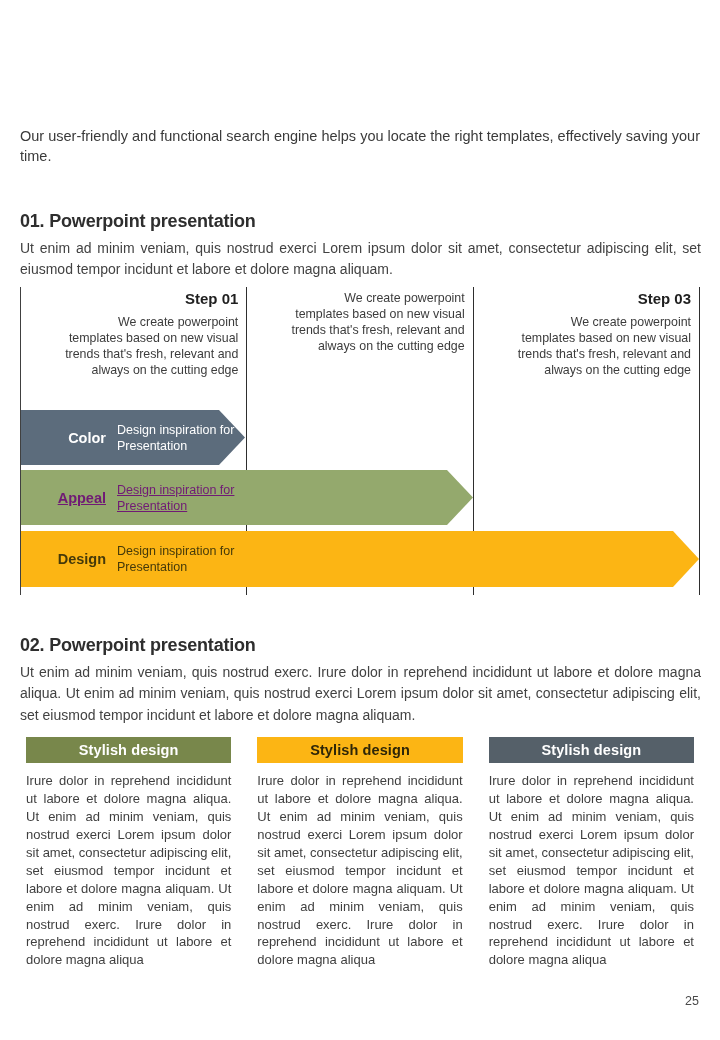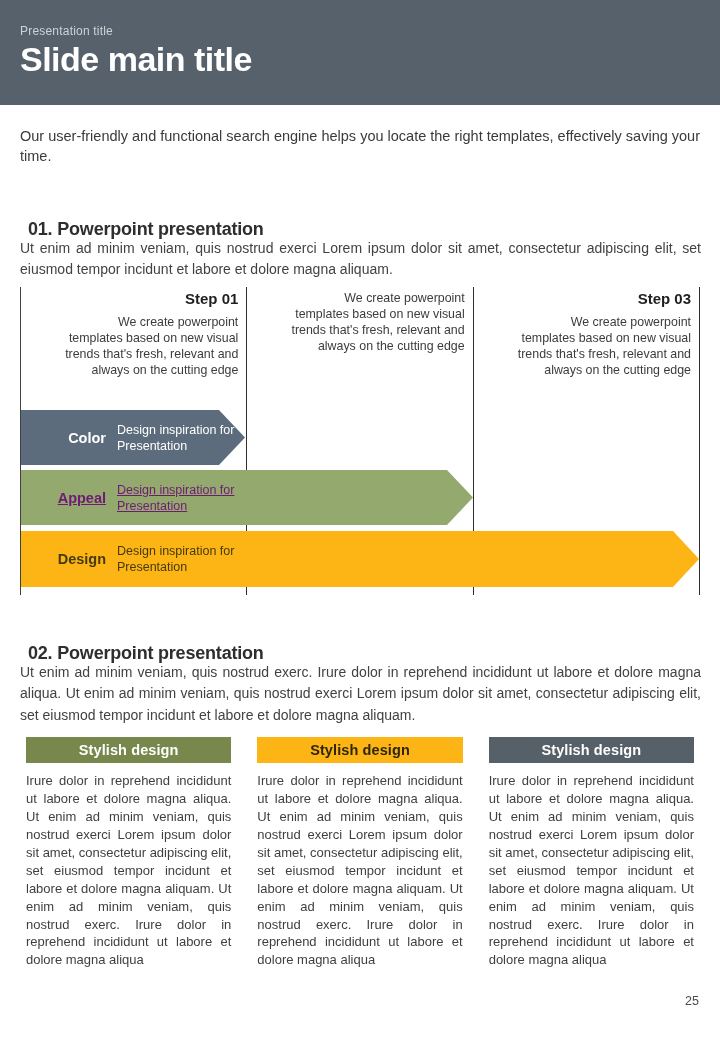--- a/index.html
+++ b/index.html
@@ -25,21 +25,21 @@
   }
 
   
   .intro{
     position:absolute;left:20px;top:111px;width:682px;
     font-size:14.5px;color:#3a3a3a;line-height:1.42;
   }
 
   
   .section-title{
-    position:absolute;left:20px;margin:8px;
+    position:absolute;left:20px;margin:0;
     font-size:18px;font-weight:bold;color:#2e2e2e;letter-spacing:-0.2px;
   }
   .section-body{
     position:absolute;left:20px;width:681px;margin:0;
     font-size:14px;color:#424242;line-height:1.52;text-align:justify;
   }
   #s1-title{top:211px;}
   #s1-body{top:238px;}
   #s2-title{top:635px;}
   #s2-body{top:662px;}
@@ -100,24 +100,20 @@
   .page-number{
     position:absolute;right:21px;top:994px;
     font-size:12.5px;color:#4a4a4a;
   }
 </style>
 </head>
 <body>
 
 <div class="slide">
 
-  <div class="header" style="background: rgb(87, 97, 107);">
-    <p class="kicker">Presentation title</p>
-    <h1 class="title">Slide main title</h1>
-  </div>
 
   <p class="intro">Our user-friendly and functional search engine helps you locate the right templates, effectively saving your time.</p>
 
   <h2 class="section-title" id="s1-title">01. Powerpoint presentation</h2>
   <p class="section-body" id="s1-body">Ut enim ad minim veniam, quis nostrud exerci  Lorem ipsum dolor sit amet, consectetur adipiscing elit, set eiusmod tempor incidunt et labore et dolore magna aliquam.</p>
 
   <div class="steps">
     <div class="step-col">
       <p class="step-label">Step 01</p>
       <p class="step-text">We create powerpoint templates based on new visual trends that's fresh, relevant and always on the cutting edge</p>

